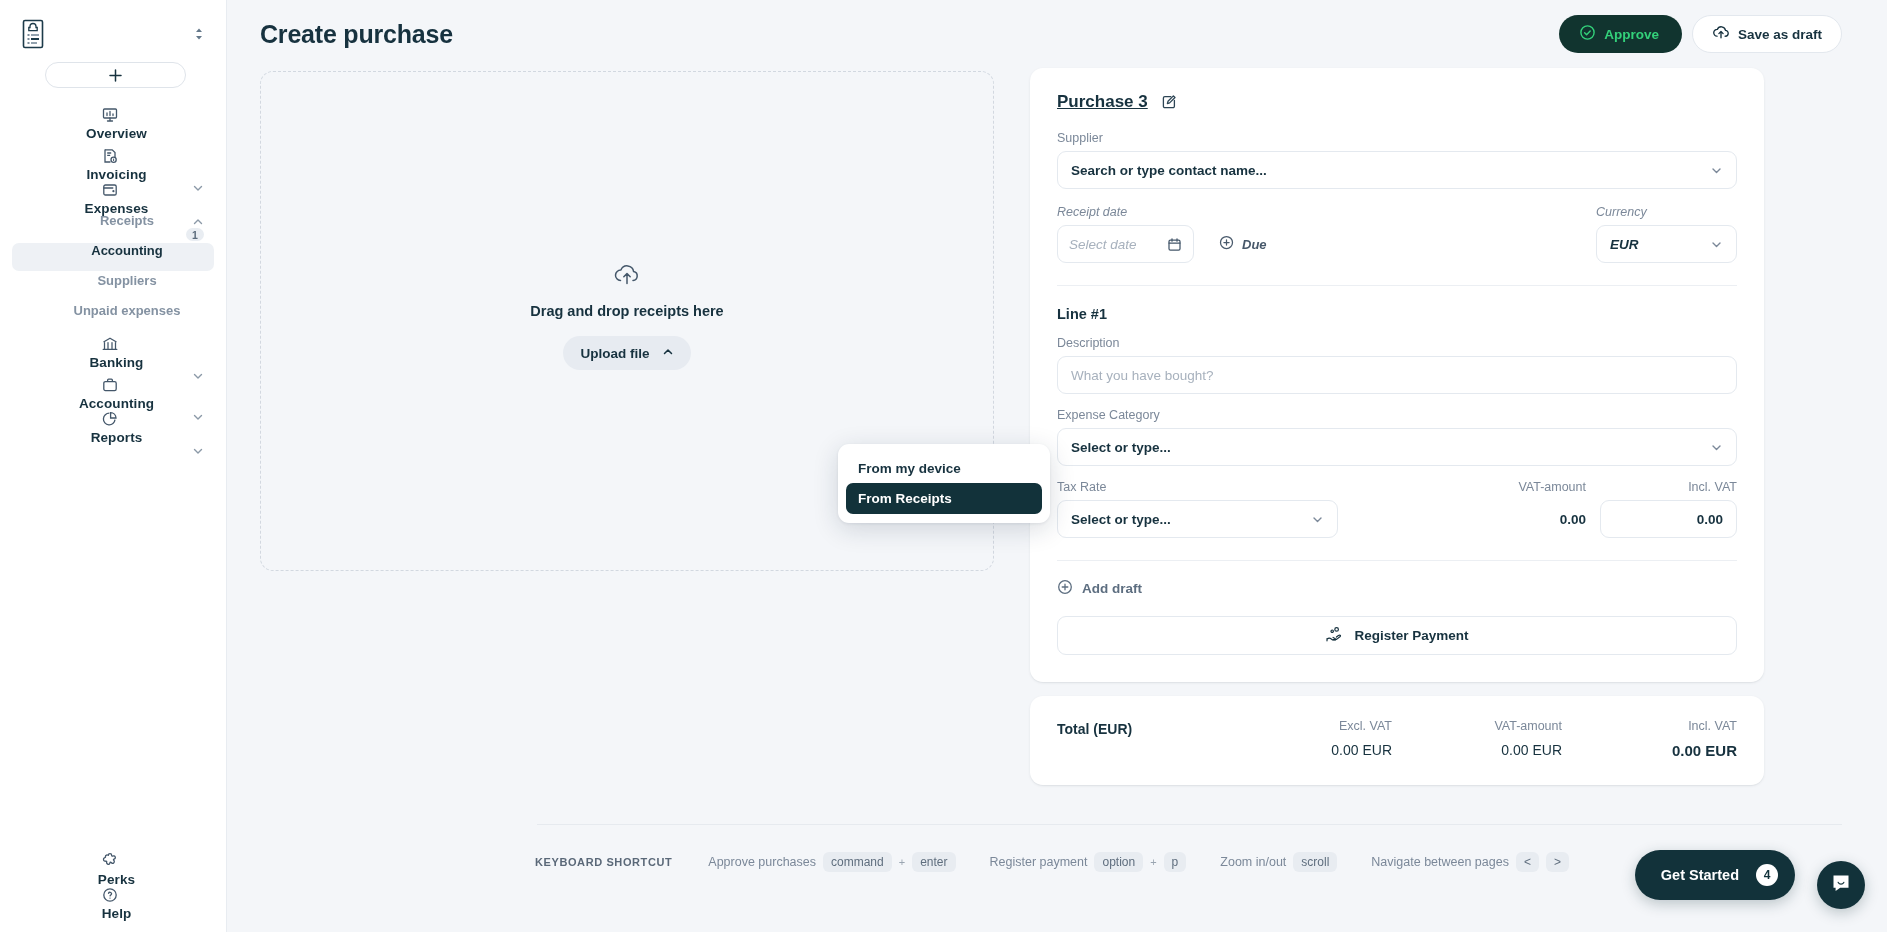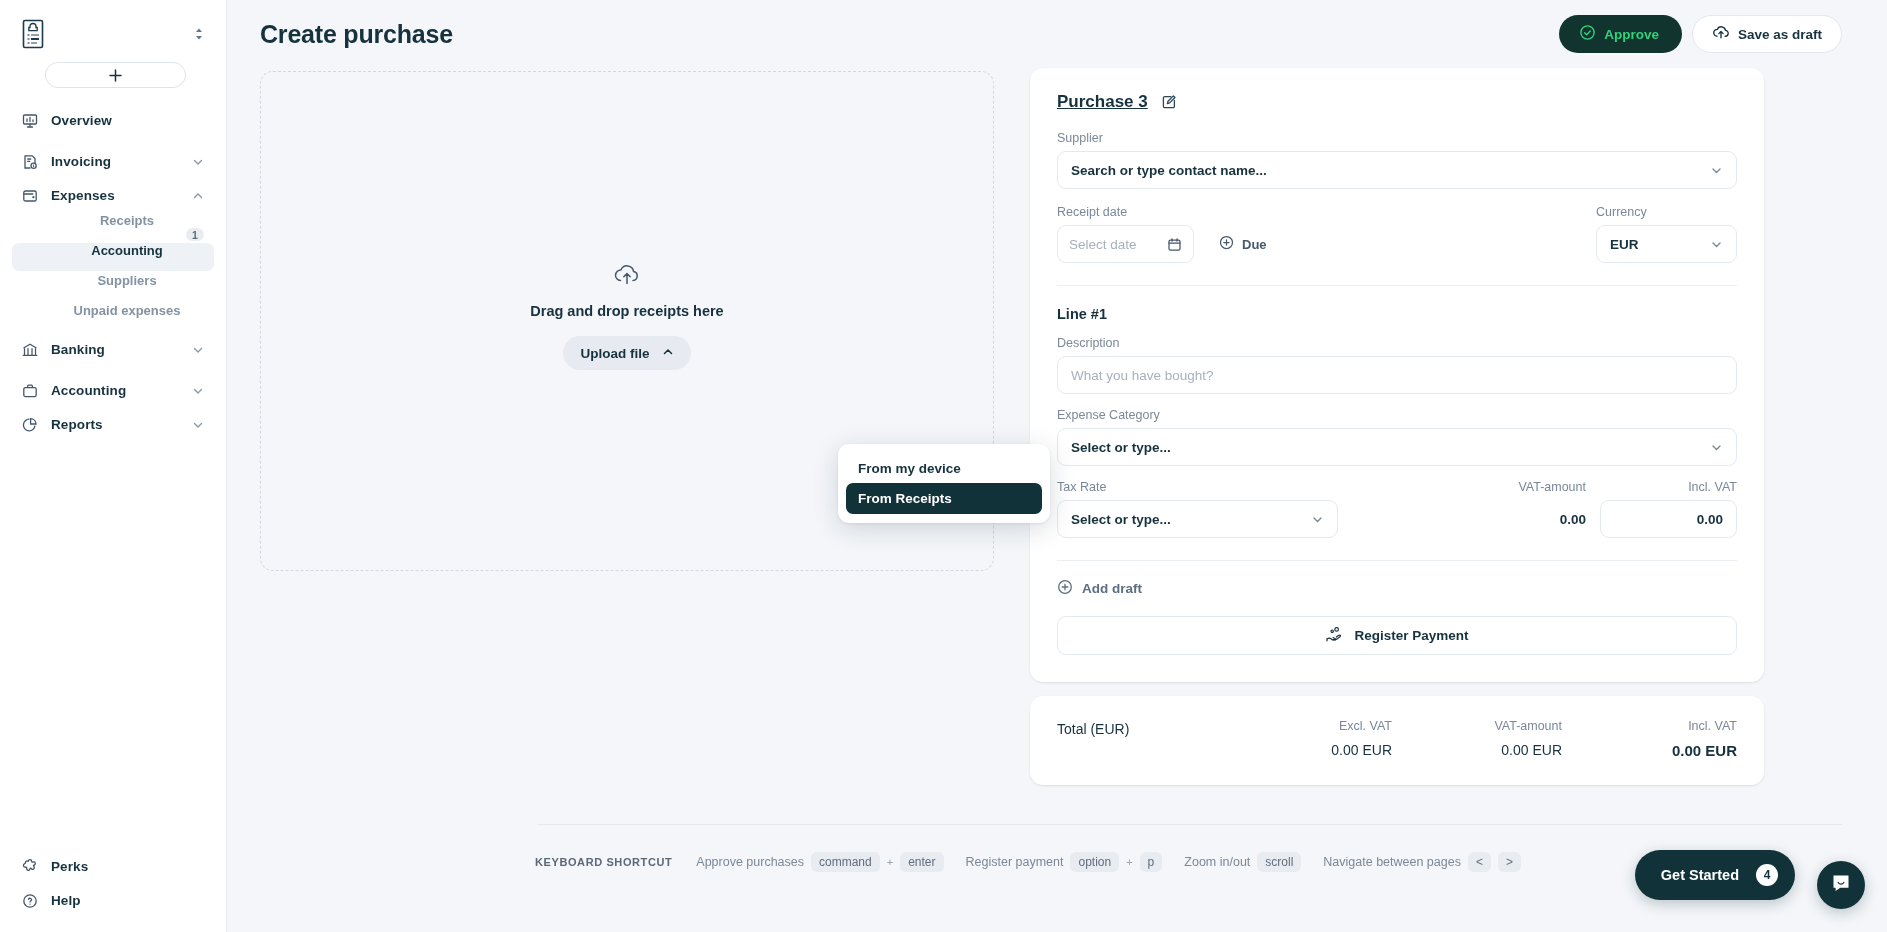--- a/index.html
+++ b/index.html
@@ -23,21 +23,21 @@
   .logo-box { width: 30px; height: 36px; display: flex; align-items: center; justify-content: center; }
   .sb-switch { margin-left: auto; width: 22px; height: 22px; display: flex; align-items: center; justify-content: center; cursor: pointer; }
   .add-btn {
     margin: 4px 40px 16px 45px; height: 26px; border: 1px solid #dfe4ea;
     border-radius: 14px; display: flex; align-items: center; justify-content: center;
     cursor: pointer; background: #fff;
   }
   .nav { padding: 0 12px; }
   .nav-item {
     display: flex; align-items: center; height: 33px; border-radius: 7px;
-    padding: 0 10px; cursor: pointer; margin-bottom: 1px;
+    padding: 0 10px; cursor: pointer; margin-bottom: 1px; flex-direction: column;
   }
   .nav-item .ico { width: 22px; height: 18px; display: flex; align-items: center; color: #4a5d6e; flex: 0 0 22px; }
   .nav-item .lbl { font-size: 13.5px; font-weight: 700; color: #17323f; margin-left: 7px; letter-spacing: .1px; }
   .nav-item .chev { margin-left: auto; color: #8b99a7; display: flex; align-items: center; }
   .sub-item {
     display: flex; align-items: center; height: 28px; border-radius: 7px;
     padding: 0 10px 0 38px; cursor: pointer; margin-bottom: 2px; flex-direction: column;
   }
   .sub-item .lbl { font-size: 13px; color: #8492a2; font-weight: 600; }
   .sub-item.active { background: #eef1f5; }
@@ -106,21 +106,21 @@
   .ph-title { font-size: 17px; font-weight: 700; color: #17323f; text-decoration: underline; }
   .edit-ico { color: #2d4555; cursor: pointer; display: flex; }
   .fl { font-size: 12.5px; color: #7b8899; margin-bottom: 6px; display: block; }
   .field {
     height: 38px; border: 1px solid #e4e9ef; border-radius: 9px; background: #fff;
     display: flex; align-items: center; padding: 0 13px; font-size: 13.5px;
     font-weight: 700; color: #17323f; cursor: pointer; width: 100%;
   }
   .field .caret { margin-left: auto; color: #7b8899; display: flex; }
   .field.ph-holder { font-weight: 400; color: #a7b1bd; }
-  .row2 { display: flex; margin-top: 16px; }
+  .row2 { display: flex; margin-top: 16px; font-style: italic; }
   .date-wrap { width: 137px; }
   .date-field {
     height: 38px; border: 1px solid #e4e9ef; border-radius: 9px; display: flex;
     align-items: center; padding: 16px 11px; font-size: 13.5px; color: #a7b1bd; cursor: pointer;
   }
   .date-field .cal { margin-left: auto; color: #4a5d6e; display: flex; }
   .due-btn {
     display: inline-flex; align-items: center; gap: 8px; margin-left: 25px;
     align-self: flex-end; height: 38px; font-size: 13px; color: #48596b;
     font-weight: 600; cursor: pointer;
@@ -150,34 +150,34 @@
     font-size: 13.5px; color: #5d6e80; font-weight: 600; cursor: pointer;
   }
   .reg-pay {
     margin-top: 17px; height: 39px; border: 1px solid #e4e9ef; border-radius: 9px;
     display: flex; align-items: center; justify-content: center; gap: 11px;
     font-size: 13.5px; font-weight: 700; color: #17323f; cursor: pointer; background: #fff;
   }
 
   .card-total { padding: 23px 27px 26px; }
   .tot-grid { display: flex; align-items: flex-start; }
-  .tot-label { font-size: 14px; font-weight: 400; color: #17323f; padding-top: 2px; }
+  .tot-label { font-size: 14px; font-weight: 700; color: #17323f; padding-top: 2px; }
   .tot-cols { margin-left: auto; display: flex; }
   .tot-col { text-align: right; }
   .tot-col .th { font-size: 12.5px; color: #7b8899; margin-bottom: 9px; }
   .tot-col .tv { font-size: 14px; color: #17323f; }
   .tot-col.c1 { width: 195px; }
   .tot-col.c2 { width: 170px; }
   .tot-col.c3 { width: 175px; }
   .tot-col.c3 .tv { font-weight: 700; font-size: 15px; }
 
   
   .foot-sep { position: absolute; left: 310px; right: 45px; top: 824px; height: 1px; background: #e6eaef; }
   .footer {
-    position: absolute; left: 308px; top: 852px; display: flex; align-items: center; gap: 0;
+    position: absolute; left: 308px; top: 852px; display: flex; align-items: center; gap: 12px;
   }
   .kb-title { font-size: 11px; font-weight: 700; color: #5a6878; letter-spacing: .6px; margin-right: 24px; }
   .kb-group { display: flex; align-items: center; gap: 7px; margin-right: 22px; }
   .kb-label { font-size: 12.5px; color: #7b8899; }
   .kb-key {
     background: #e8ecf1; color: #5f6e7e; border-radius: 6px; padding: 3px 8px;
     font-size: 12px; min-width: 20px; text-align: center;
   }
   .kb-plus { font-size: 11px; color: #9aa5b1; }
 

